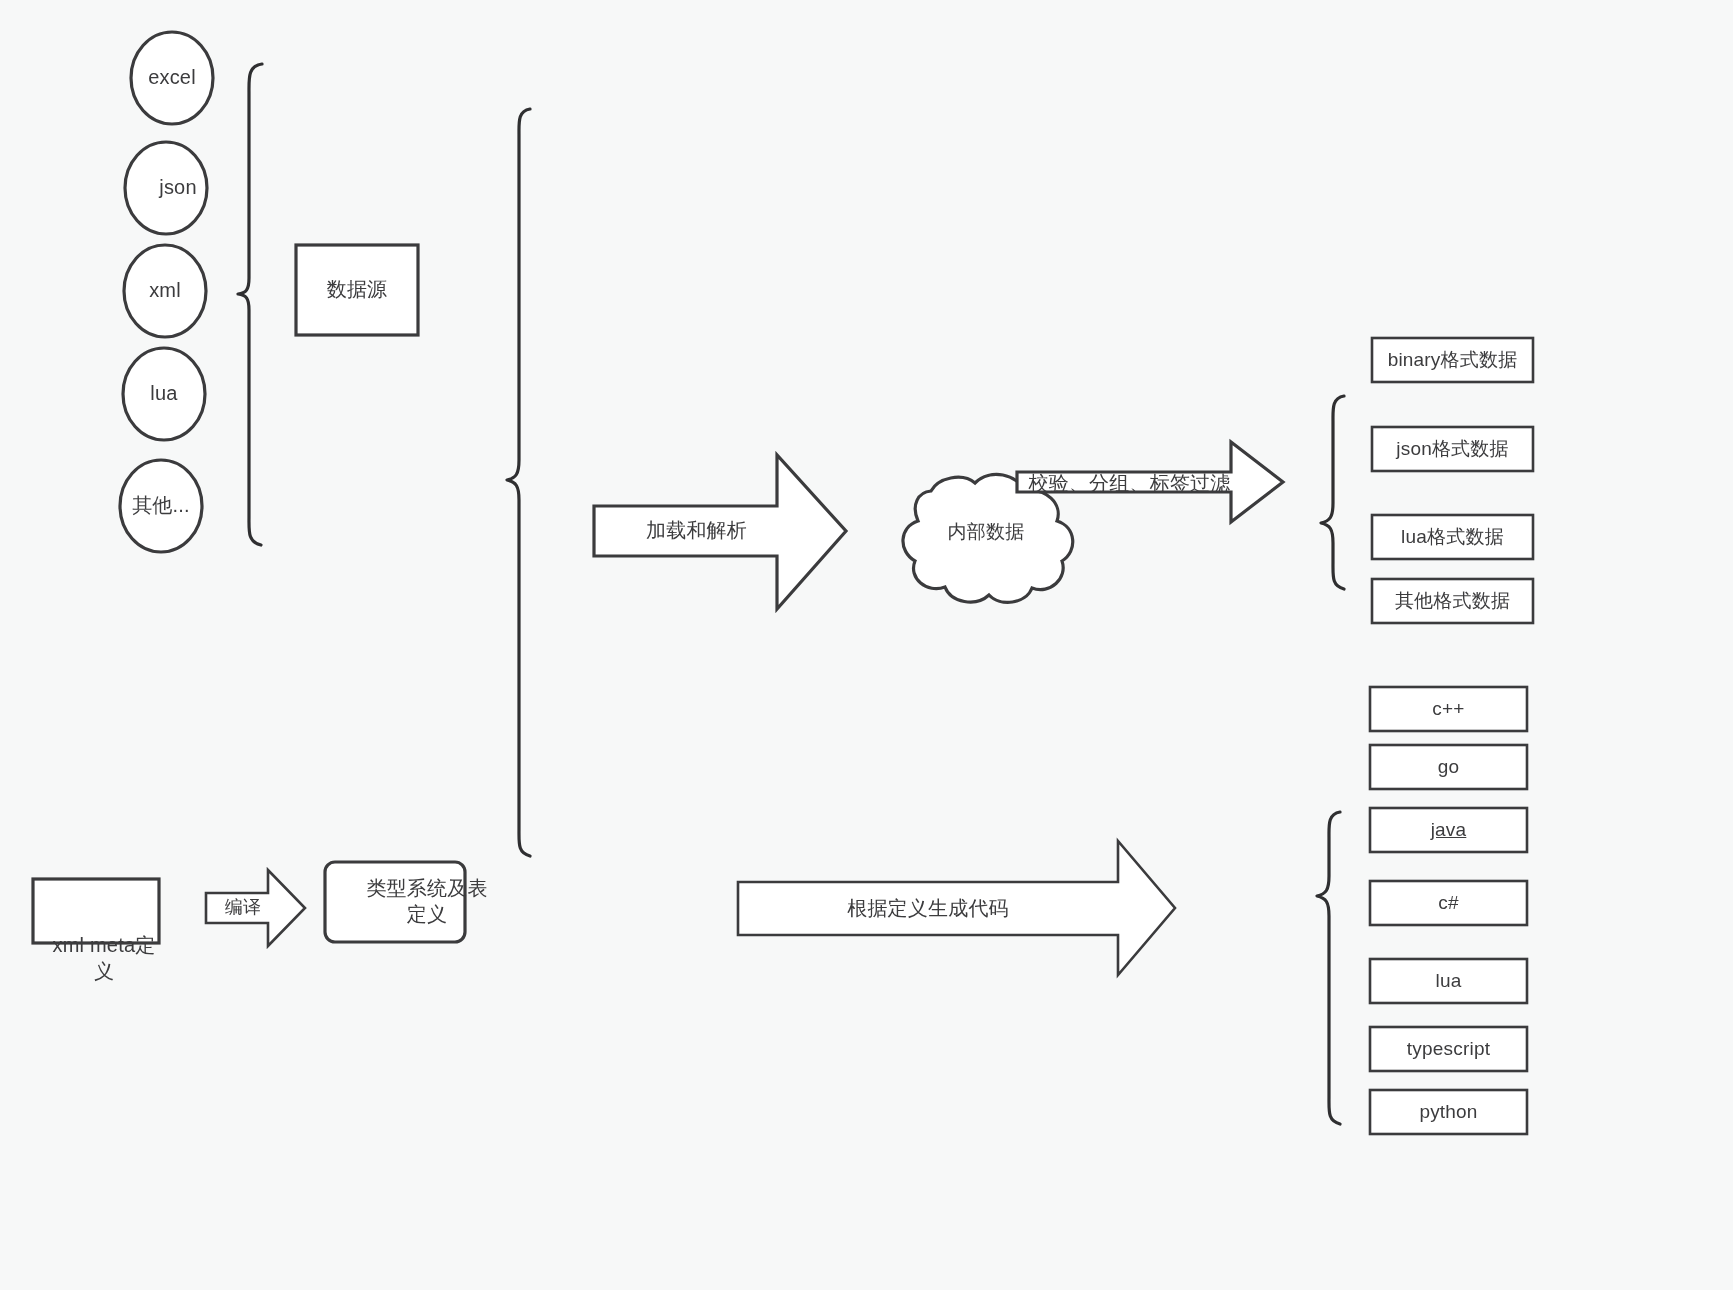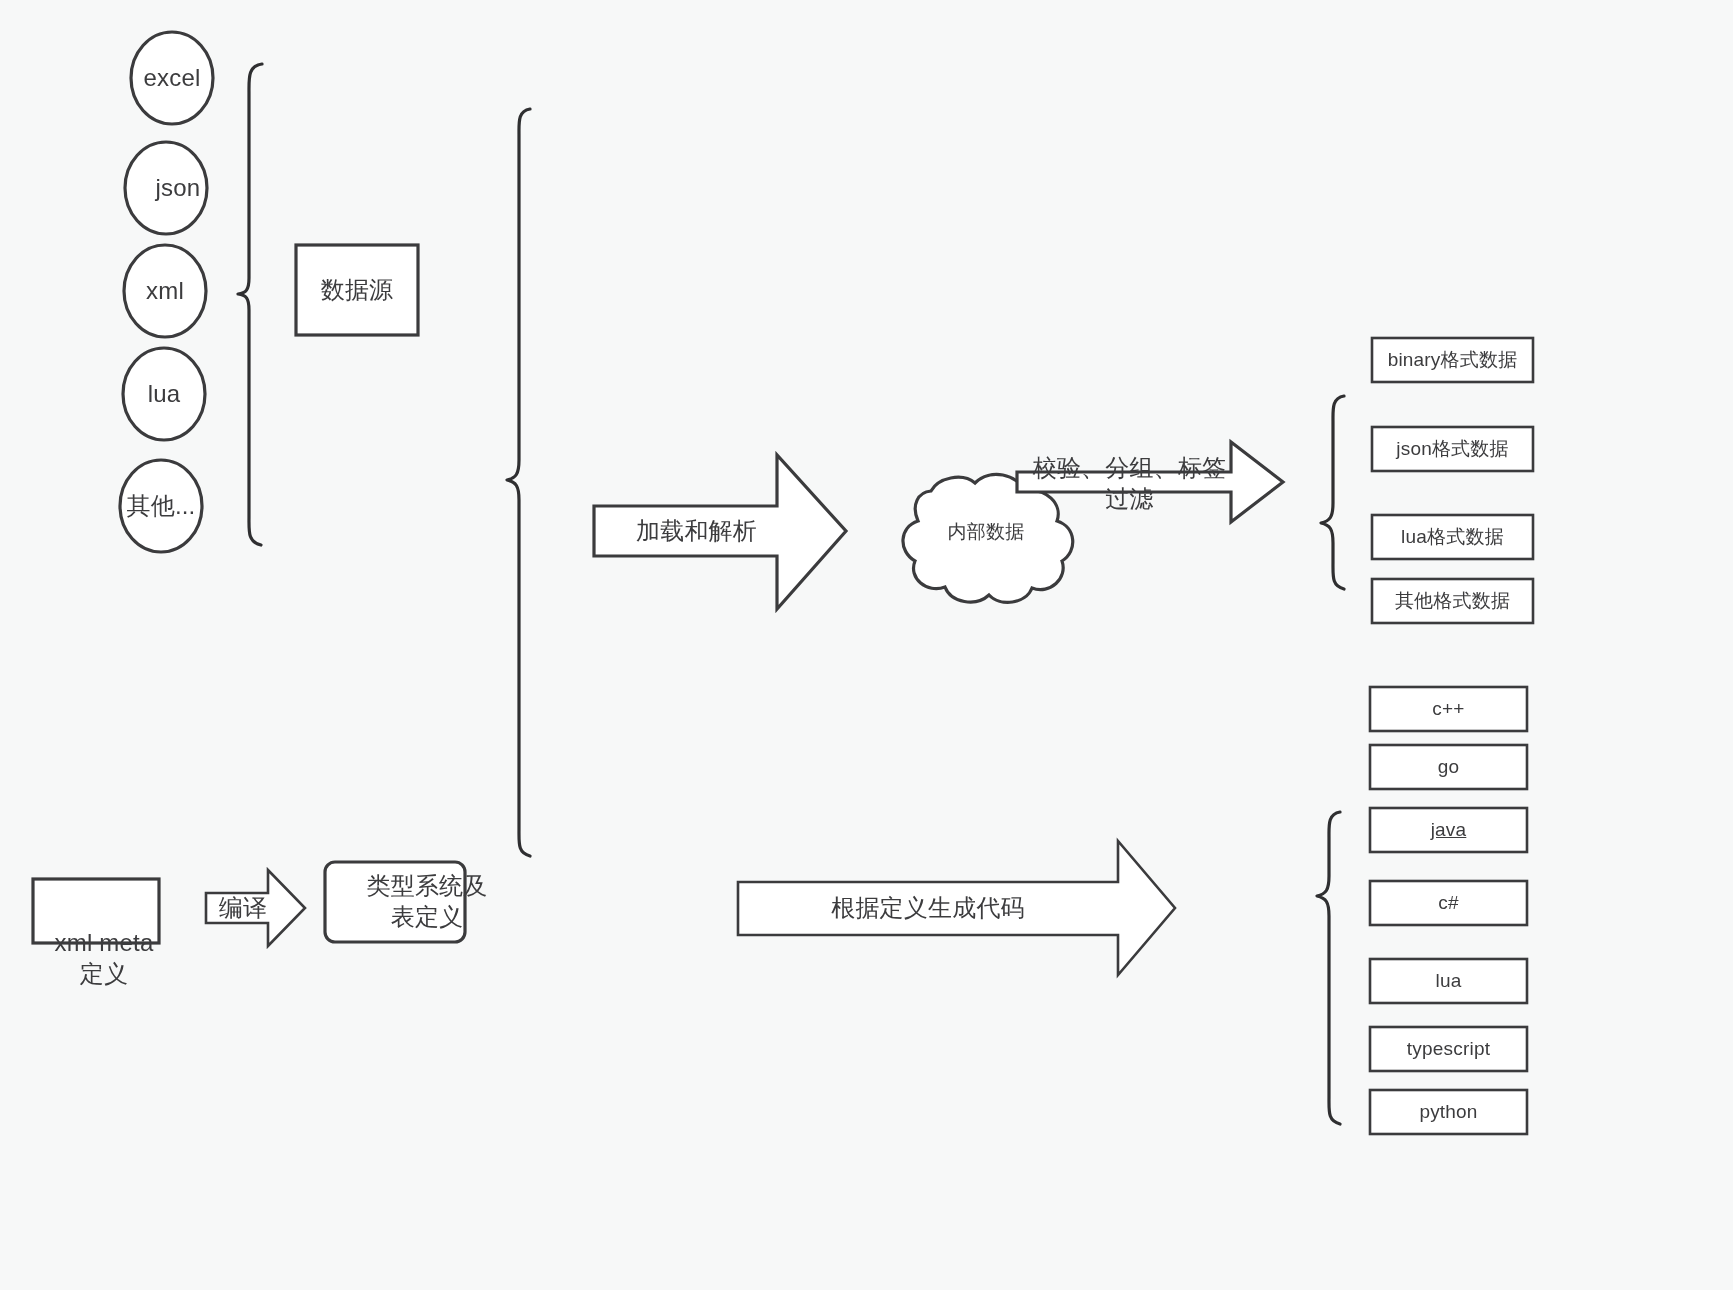--- a/index.html
+++ b/index.html
@@ -13,28 +13,28 @@
   svg.layer{position:absolute;left:0;top:0;width:1733px;height:1290px;}
 
   .shape{fill:#ffffff;stroke:#3b3b3d;stroke-width:3.2;}
   .shape-thin{fill:#ffffff;stroke:#3b3b3d;stroke-width:2.6;}
   .brace{fill:none;stroke:#2f2f31;stroke-width:3.2;stroke-linecap:round;stroke-linejoin:round;}
   .lbl{
     position:absolute;
     display:flex;align-items:center;justify-content:center;
     text-align:center;
     color:#3c3c3e;
-    font-size:24px;
+    font-size:20px;
     line-height:1.28;
     letter-spacing:.2px;
     white-space:pre-wrap;
     pointer-events:none;
   }
   .lbl.sm{font-size:19px;}
-  .lbl.xs{font-size:24px;}
+  .lbl.xs{font-size:18px;}
 </style>
 </head>
 <body>
 
 <div id="stage">
 
   <svg class="layer" viewBox="0 0 1733 1290">
 
     <ellipse class="shape" cx="172" cy="78" rx="41" ry="46"></ellipse>
     <ellipse class="shape" cx="166" cy="188" rx="41" ry="46"></ellipse>

